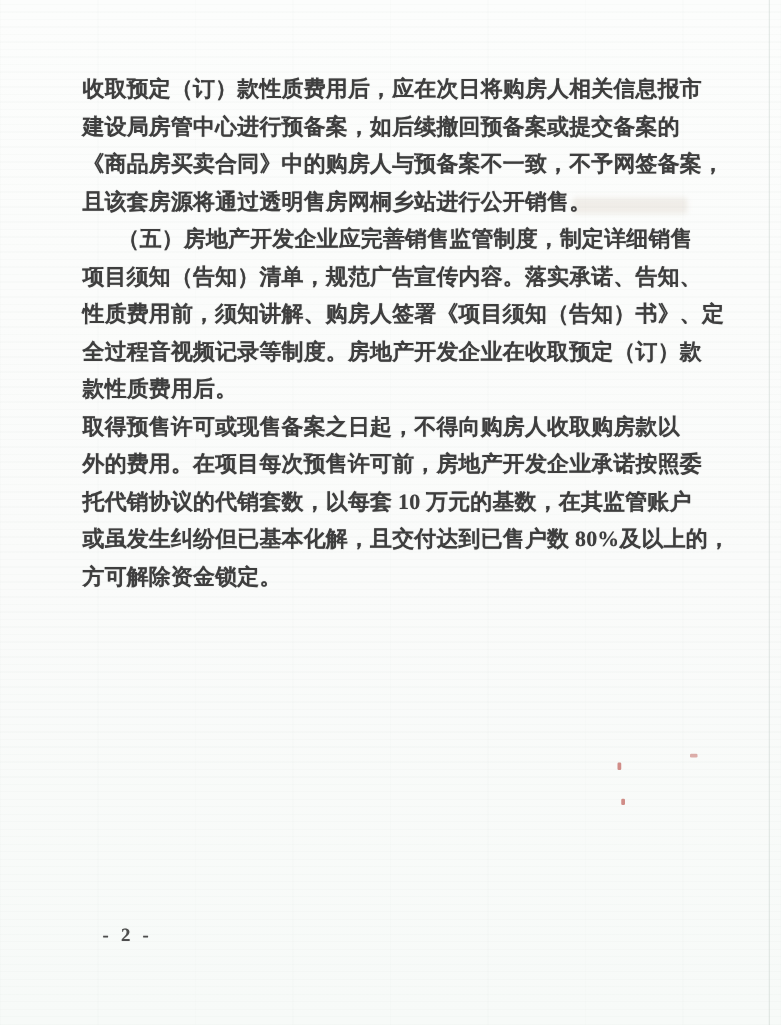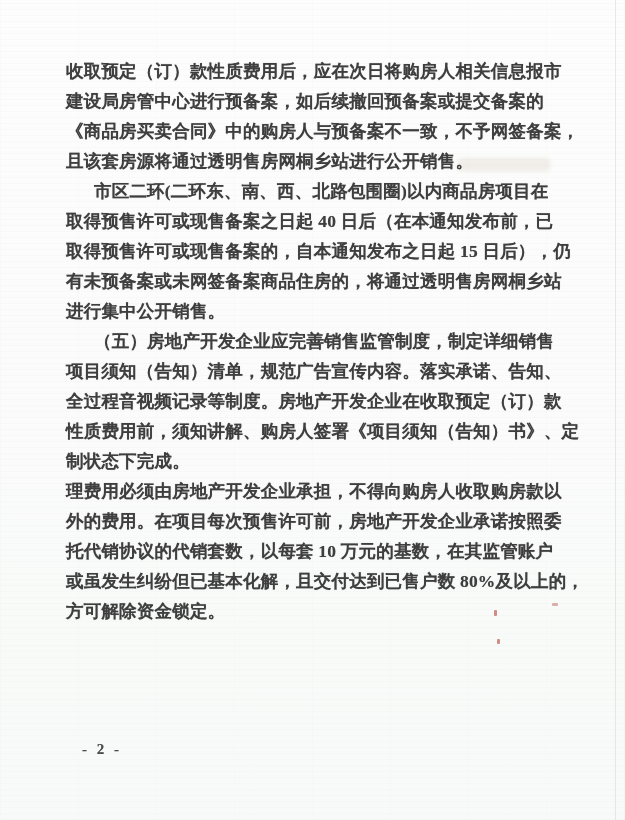--- a/index.html
+++ b/index.html
@@ -106,35 +106,28 @@
   <div class="speck speck3"></div>
 
   <main class="text-block">
       <div class="para">
         <div class="line">收取预定（订）款性质费用后，应在次日将购房人相关信息报市</div>
         <div class="line">建设局房管中心进行预备案，如后续撤回预备案或提交备案的</div>
         <div class="line">《商品房买卖合同》中的购房人与预备案不一致，不予网签备案，</div>
         <div class="line">且该套房源将通过透明售房网桐乡站进行公开销售。</div>
       </div>
       <div class="para">
-        <div class="line indent">市区二环(二环东、南、西、北路包围圈)以内商品房项目在</div>
-        <div class="line">取得预售许可或现售备案之日起 40 日后（在本通知发布前，已</div>
-        <div class="line">取得预售许可或现售备案的，自本通知发布之日起 15 日后），仍</div>
-        <div class="line">有未预备案或未网签备案商品住房的，将通过透明售房网桐乡站</div>
-        <div class="line">进行集中公开销售。</div>
+        <div class="line indent">（五）房地产开发企业应完善销售监管制度，制定详细销售</div>
+        <div class="line">项目须知（告知）清单，规范广告宣传内容。落实承诺、告知、</div>
+        <div class="line">性质费用前，须知讲解、购房人签署《项目须知（告知）书》、定</div>
+        <div class="line">全过程音视频记录等制度。房地产开发企业在收取预定（订）款</div>
+        <div class="line">款性质费用后。</div>
       </div>
       <div class="para">
-        <div class="line indent">（五）房地产开发企业应完善销售监管制度，制定详细销售</div>
-        <div class="line">项目须知（告知）清单，规范广告宣传内容。落实承诺、告知、</div>
-        <div class="line">全过程音视频记录等制度。房地产开发企业在收取预定（订）款</div>
-        <div class="line">性质费用前，须知讲解、购房人签署《项目须知（告知）书》、定</div>
-        <div class="line">制状态下完成。</div>
-      </div>
-      <div class="para">
-        <div class="line">理费用必须由房地产开发企业承担，不得向购房人收取购房款以</div>
+        <div class="line">取得预售许可或现售备案之日起，不得向购房人收取购房款以</div>
         <div class="line">外的费用。在项目每次预售许可前，房地产开发企业承诺按照委</div>
         <div class="line">托代销协议的代销套数，以每套 10 万元的基数，在其监管账户</div>
         <div class="line">或虽发生纠纷但已基本化解，且交付达到已售户数 80%及以上的，</div>
         <div class="line">方可解除资金锁定。</div>
       </div>
     </main>
 
   <div class="page-number">- 2 -</div>
 </div>
 

